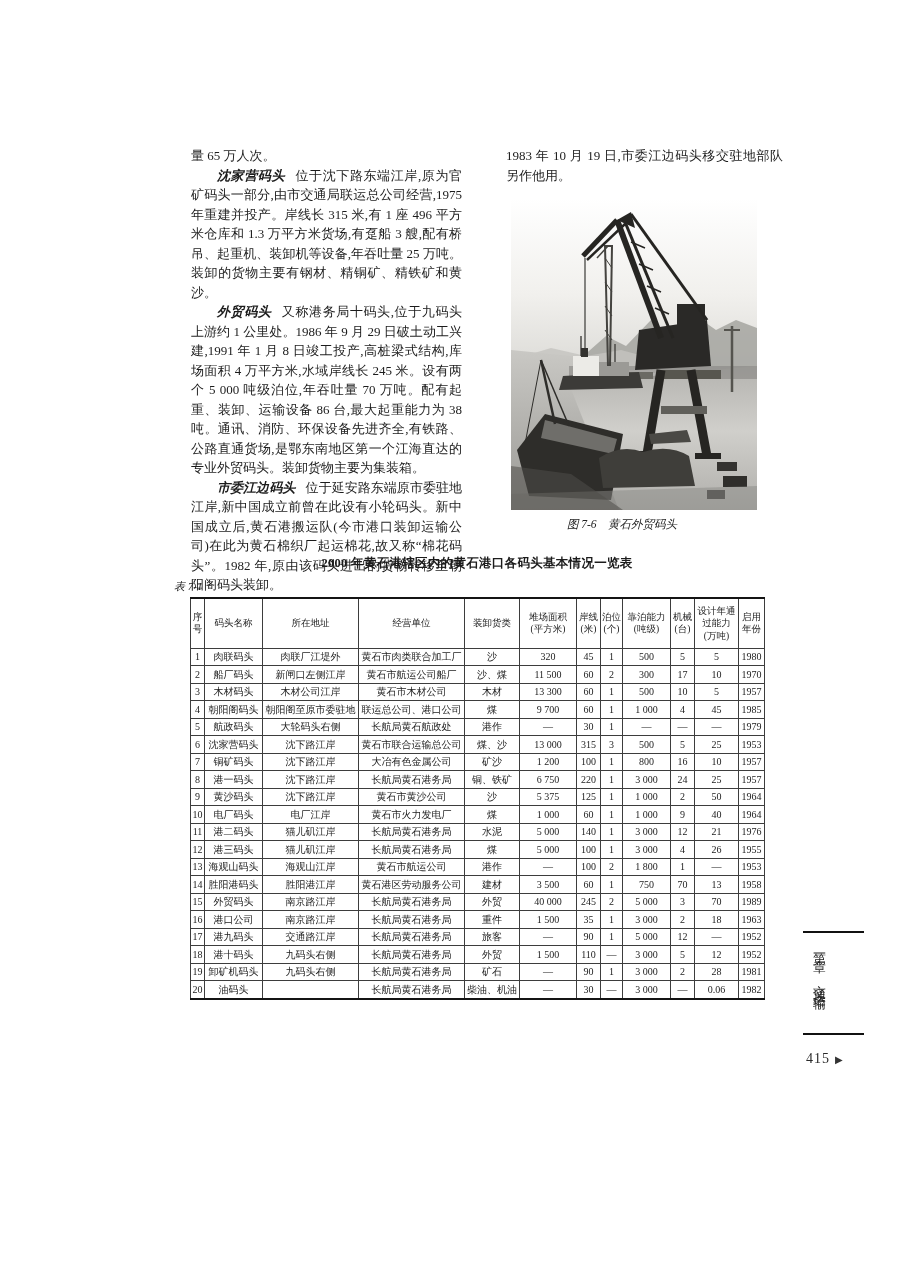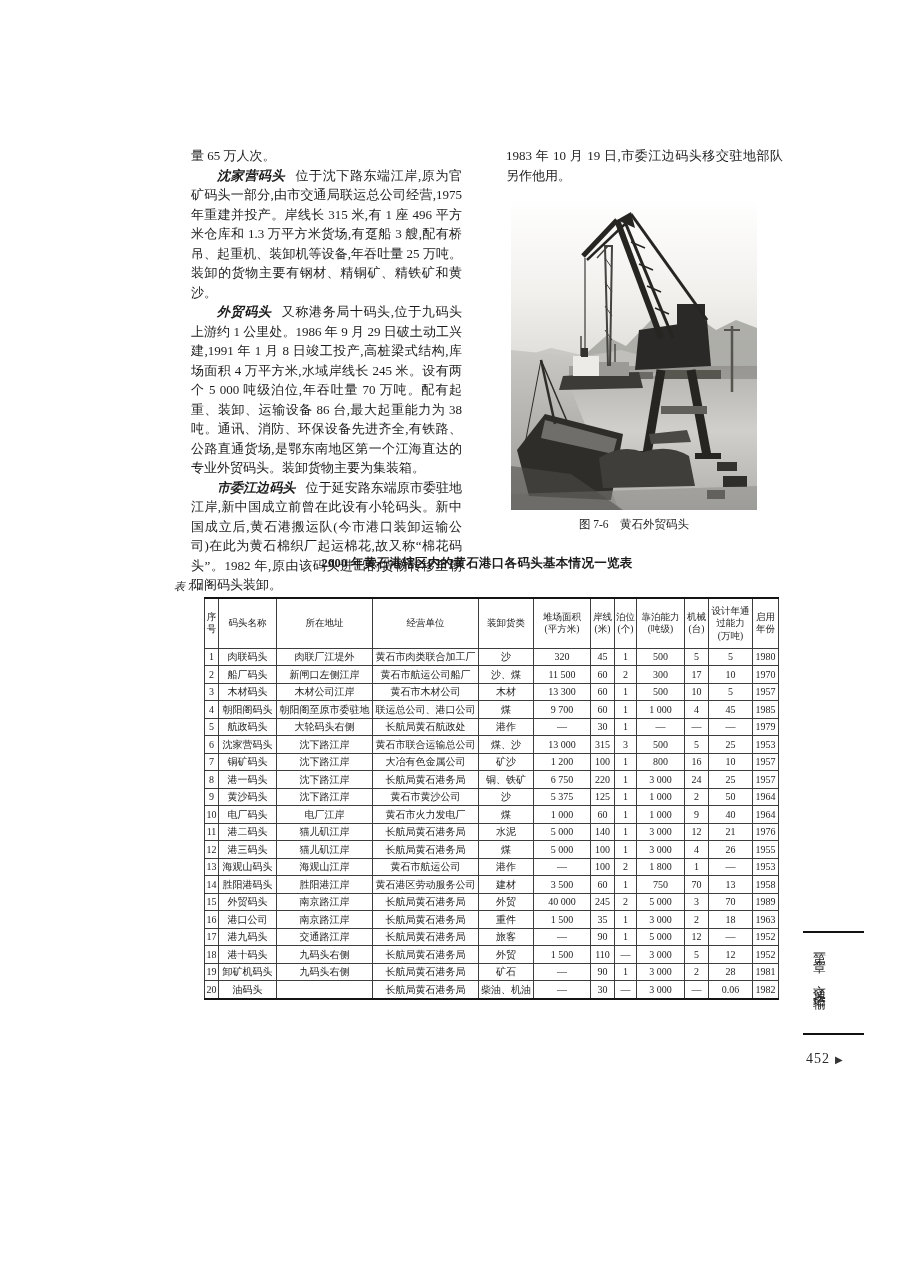--- a/index.html
+++ b/index.html
@@ -11,26 +11,26 @@
   .col-left{left:163px;width:271px;}
   .col-right{left:478px;width:277px;}
   .tcol p{margin:0;}
   .para{text-indent:2em;}
   .para.noindent{text-indent:0;}
   .lead{font-weight:bold;font-style:italic;margin-right:0.8em;}
 
   
   .photo{position:absolute;left:483px;top:198px;width:246px;height:312px;margin:0;}
   .photo svg{display:block;}
-  .caption{position:absolute;left:483px;top:517px;width:246px;text-align:center;font-size:11.5px;color:#222;}
+  .caption{position:absolute;left:471px;top:517px;width:246px;text-align:center;font-size:11.5px;font-style:italic;color:#222;}
 
   
   .table-title{position:absolute;left:162px;top:555px;width:574px;text-align:center;font-weight:bold;font-size:12.5px;letter-spacing:0.3px;}
   .table-label{position:absolute;left:146px;top:579px;font-size:11px;font-style:italic;}
-  table.ports{position:absolute;left:176px;top:597px;width:574px;border-collapse:collapse;table-layout:fixed;
+  table.ports{position:absolute;left:162px;top:597px;width:574px;border-collapse:collapse;table-layout:fixed;
     border-top:2px solid #141414;border-bottom:2px solid #141414;}
   table.ports th,table.ports td{border:1px solid #3d3d3d;text-align:center;vertical-align:middle;
     padding:0;overflow:hidden;font-family:"Liberation Serif","DejaVu Serif",serif;}
   table.ports th{font-size:9.5px;font-weight:normal;white-space:pre-line;line-height:12.5px;height:48px;}
   table.ports td{font-size:10px;line-height:11px;height:16.5px;white-space:nowrap;}
   table.ports thead tr{height:50px;}
 
   
   .sidebar{position:absolute;left:775px;top:931px;width:61px;height:100px;border-top:2px solid #111;border-bottom:2px solid #111;}
   .vtext{position:absolute;left:7px;top:9px;writing-mode:vertical-rl;font-size:13px;letter-spacing:4px;color:#222;}
@@ -449,16 +449,16 @@
   </table>
 
   <div class="sidebar">
     <div class="vtext">
       <span>第一章</span>
       <span class="sec">交通运输</span>
     </div>
   </div>
 
   <div class="pageno">
-    <span>452</span><span class="arrow">▶</span>
+    <span>415</span><span class="arrow">▶</span>
   </div>
 
 </div>
 
 </body></html>

